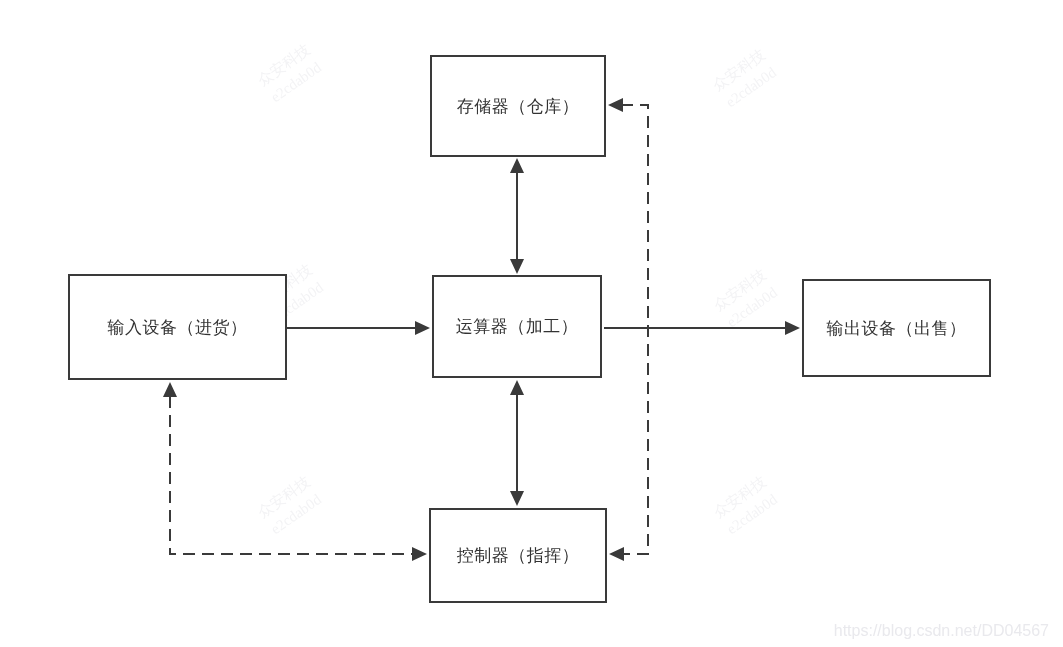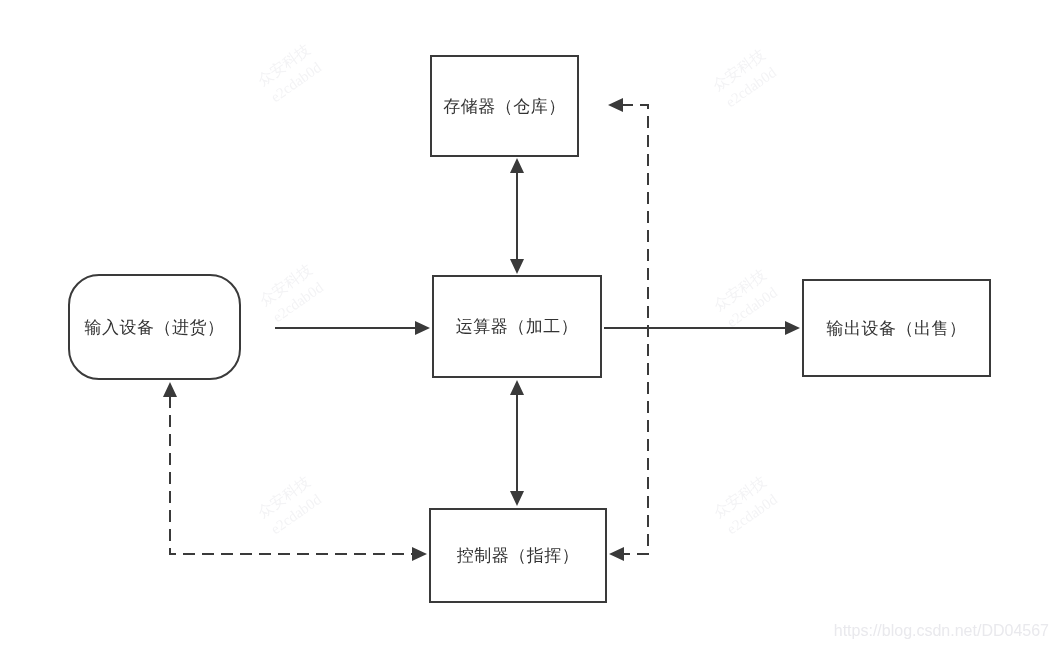--- a/index.html
+++ b/index.html
@@ -30,22 +30,22 @@
     background: #ffffff;
     display: flex;
     align-items: center;
     justify-content: center;
     color: #333333;
     font-size: 17px;
     letter-spacing: 0.5px;
     white-space: nowrap;
     z-index: 2;
   }
-  .node-memory  { left: 430px; top: 55px;  width: 149px; height: 102px; }
-  .node-input   { left: 68px;  top: 274px; width: 173px; height: 106px; border-radius: 31px; }
+  .node-memory  { left: 430px; top: 55px;  width: 176px; height: 102px; }
+  .node-input   { left: 68px;  top: 274px; width: 219px; height: 106px; }
   .node-alu     { left: 432px; top: 275px; width: 170px; height: 103px; font-family: Liberation Serif, serif; }
   .node-output  { left: 802px; top: 279px; width: 189px; height: 98px;  }
   .node-control { left: 429px; top: 508px; width: 178px; height: 95px;  }
 
   .wm-tile {
     position: absolute;
     width: 130px;
     text-align: center;
     transform: rotate(-35deg);
     color: #f3f3f5;

